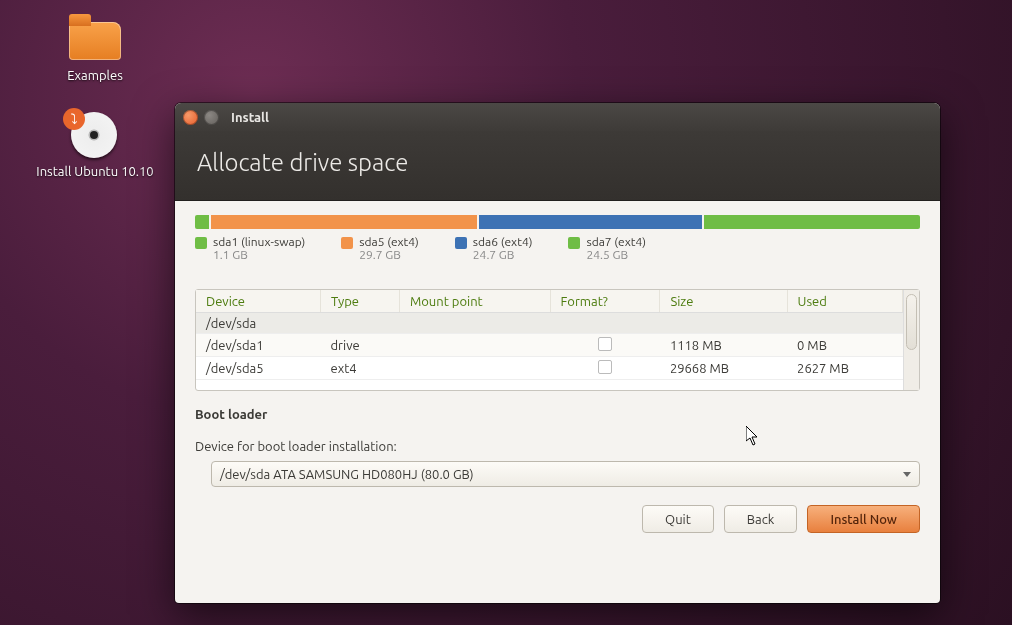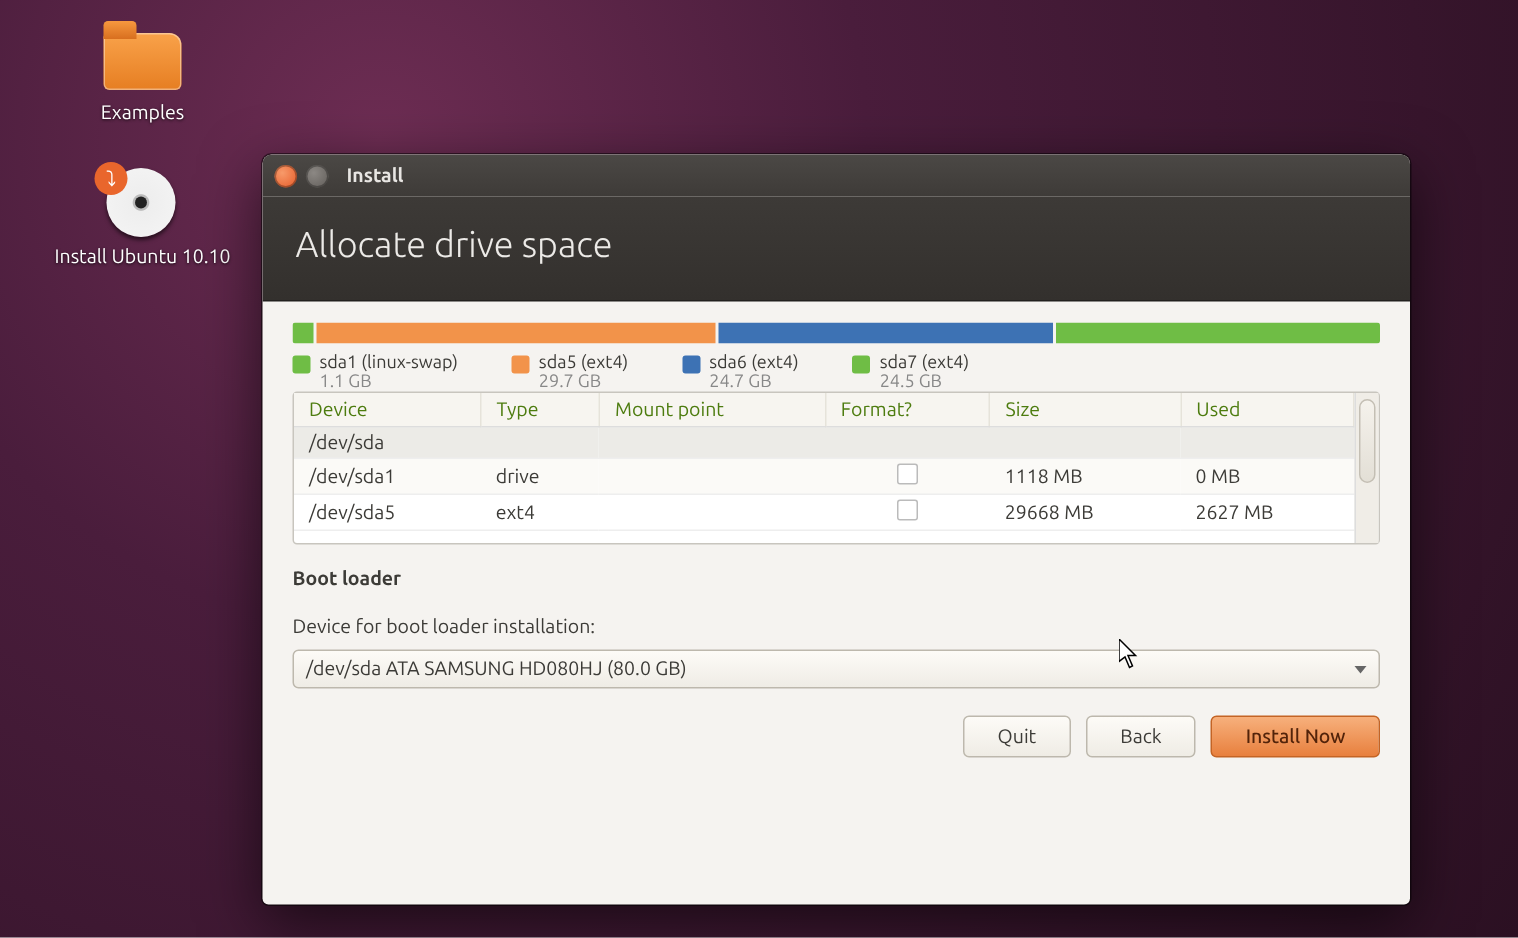--- a/index.html
+++ b/index.html
@@ -49,21 +49,21 @@
   .header {
     background: linear-gradient(#3d3a37, #33302d);
     padding: 18px 22px 24px; color: #eceae7; font-size: 24px; font-weight: 300;
     border-bottom: 1px solid #22201e;
   }
   .content { flex: 1; padding: 14px 20px 16px; color: #3c3b37; font-size: 13px; overflow: hidden; }
 
   .partbar { display: flex; height: 14px; width: 100%; border-radius: 2px; overflow: hidden; margin-bottom: 6px; }
   .seg { height: 100%; }
   .seg + .seg { margin-left: 2px; }
-  .legend { display: flex; gap: 36px; margin-bottom: 0; font-size: 12px; }
+  .legend { display: flex; gap: 36px; margin-bottom: 28px; font-size: 12px; }
   .lg { display: flex; gap: 6px; align-items: flex-start; }
   .sw { width: 12px; height: 12px; border-radius: 2px; margin-top: 2px; }
   .lg-text .lg-label { color: #3c3b37; }
   .lg-text .lg-size  { color: #888; }
 
   .table-wrap { border: 1px solid #c8c5be; border-radius: 3px; height: 102px; position: relative; background:#fff; }
   .table-scroll { position:absolute; right:0; top:0; bottom:0; width:16px; background:#f0ede7; border-left:1px solid #ddd; }
   .thumb { position:absolute; left:2px; right:2px; top:4px; height:56px; background:linear-gradient(#f5f2ec,#e3dfd6); border:1px solid #c4bfb4; border-radius:6px; }
   table { width: calc(100% - 16px); border-collapse: collapse; font-size: 13px; }
   th { text-align: left; font-weight: normal; color: #4d7c0f; padding: 4px 10px; background:#f7f5f0; border-bottom: 1px solid #ddd; border-right: 1px solid #e6e3da; }
@@ -80,21 +80,21 @@
   }
   button.ui:disabled { color:#a9a49a; cursor:default; }
   button.primary { background: linear-gradient(#f7b07c,#e8803e); border-color:#c46425; color:#52230a; font-weight:500; }
 
   .boot { margin-top: 16px; }
   .boot h4 { font-size: 13px; font-weight: bold; margin-bottom: 18px; }
   .boot .sub { font-size: 13px; margin-bottom: 8px; }
   .combo {
     display:flex; align-items:center; justify-content:space-between;
     border:1px solid #bdb8ad; border-radius:4px; padding:5px 8px;
-    background: linear-gradient(#fdfbf7,#efece5); font-size:13px;
+    background: linear-gradient(#fdfbf7,#efece5); font-size:13px;margin-left:16px;
   }
   .tri { width:0;height:0;border-left:4px solid transparent;border-right:4px solid transparent;border-top:5px solid #666; }
 
   .footer { display:flex; justify-content:flex-end; gap:10px; margin-top: 18px; }
   .footer button.ui { padding: 6px 22px; }
 
   .cursor { position:absolute; left:746px; top:426px; width:14px; height:20px; pointer-events:none; }
   .cursor svg { display:block; }
 </style>
 </head>

